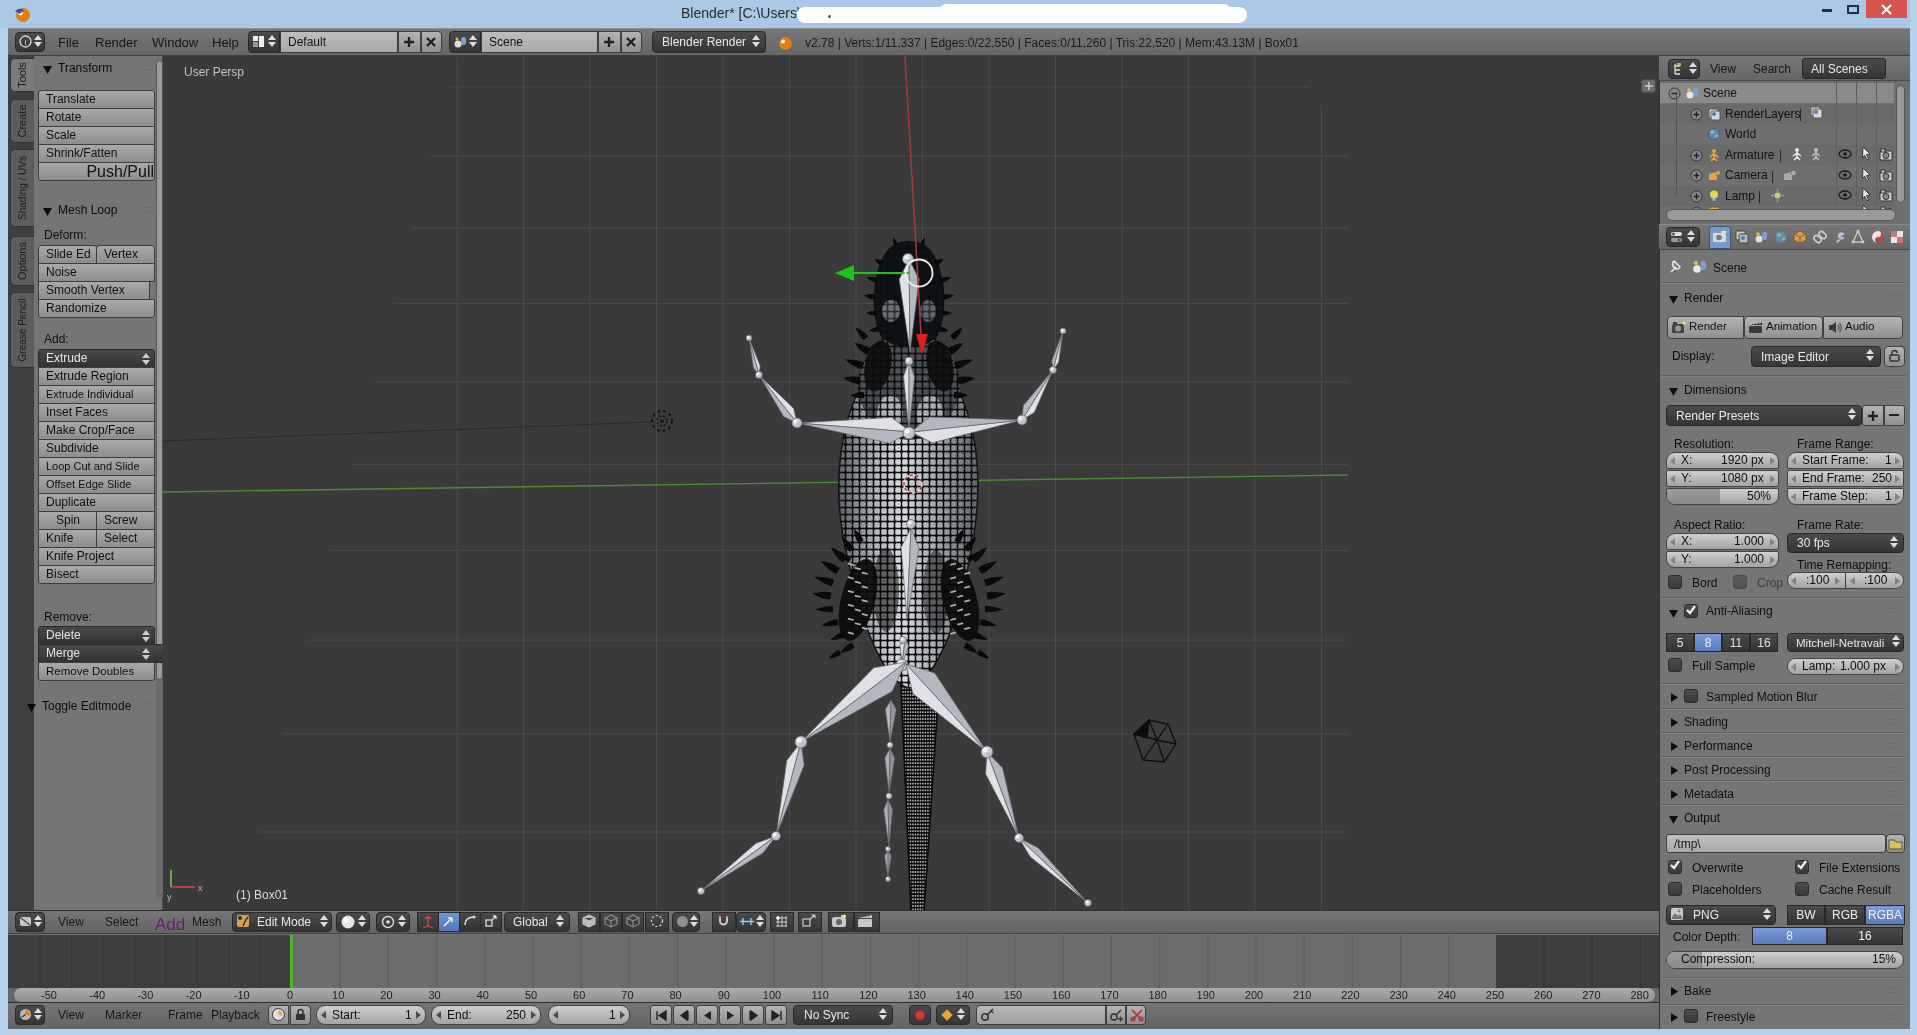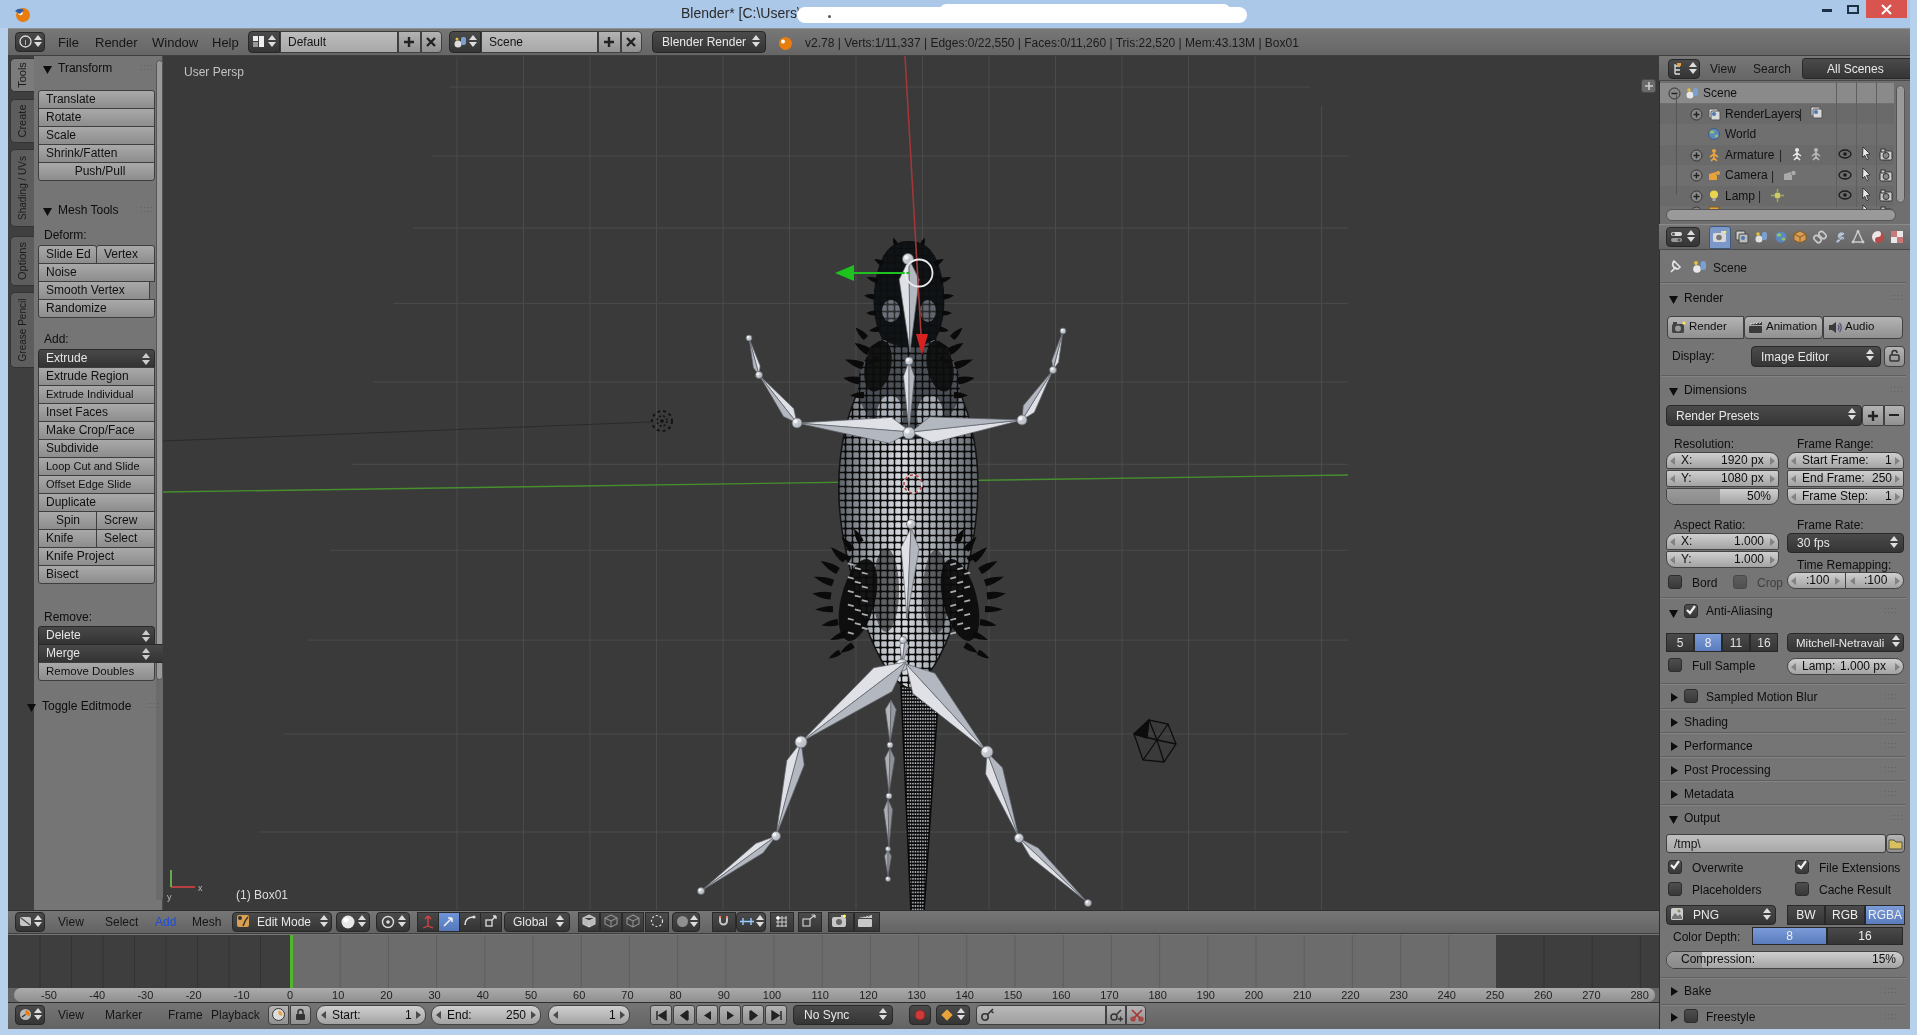--- a/index.html
+++ b/index.html
@@ -124,25 +124,25 @@
 <div class="abs" style="left:156px;top:60px;width:7px;height:620px;background:#9a9a9a;border-radius:4px;border:1px solid #555"></div>
 <svg class="abs" style="left:42px;top:64px" width="11" height="11">
     <polygon points="1,2 10,2 5.5,10" fill="#0d0d0d"></polygon>
   </svg>
 <div class="lbl" style="left:58px;top:61px;font-size:12px;color:#0d0d0d">Transform</div>
 <div class="grip" style="left:140px;top:62px">::::</div>
 <div class="tbtn" style="left:38px;top:90px;width:117px;height:19px;border-radius:3px 3px 0 0;padding-left:7px;text-align:left;font-size:12px">Translate</div>
 <div class="tbtn" style="left:38px;top:108px;width:117px;height:19px;border-radius:0 0 0 0;padding-left:7px;text-align:left;font-size:12px">Rotate</div>
 <div class="tbtn" style="left:38px;top:126px;width:117px;height:19px;border-radius:0 0 0 0;padding-left:7px;text-align:left;font-size:12px">Scale</div>
 <div class="tbtn" style="left:38px;top:144px;width:117px;height:19px;border-radius:0 0 0 0;padding-left:7px;text-align:left;font-size:12px">Shrink/Fatten</div>
-<div class="tbtn" style="left:38px;top:162px;width:117px;height:19px;border-radius:0 0 3px 3px;padding-left:7px;text-align:center;font-size:12px">Push/Pull</div>
+<div class="tbtn" style="left:38px;top:162px;width:117px;height:19px;border-radius:0 0 3px 3px;padding-left:7px;text-align:right;font-size:16px">Push/Pull</div>
 <svg class="abs" style="left:42px;top:206px" width="11" height="11">
     <polygon points="1,2 10,2 5.5,10" fill="#0d0d0d"></polygon>
   </svg>
-<div class="lbl" style="left:58px;top:203px;font-size:12px;color:#0d0d0d">Mesh Tools</div>
+<div class="lbl" style="left:58px;top:203px;font-size:12px;color:#0d0d0d">Mesh Loop</div>
 <div class="grip" style="left:140px;top:204px">::::</div>
 <div class="lbl" style="left:44px;top:228px">Deform:</div>
 <div class="tbtn" style="left:38px;top:245px;width:59px;height:19px;border-radius:3px 3px 0 0;padding-left:7px;text-align:left;font-size:12px">Slide Ed</div>
 <div class="tbtn" style="left:96px;top:245px;width:59px;height:19px;border-radius:3px 3px 0 0;padding-left:7px;text-align:left;font-size:12px">Vertex</div>
 <div class="tbtn" style="left:38px;top:263px;width:117px;height:19px;border-radius:0 0 0 0;padding-left:7px;text-align:left;font-size:12px">Noise</div>
 <div class="tbtn" style="left:38px;top:281px;width:112px;height:19px;border-radius:0 0 0 0;padding-left:7px;text-align:left;font-size:12px">Smooth Vertex</div>
 <div class="tbtn" style="left:38px;top:299px;width:117px;height:19px;border-radius:0 0 3px 3px;padding-left:7px;text-align:left;font-size:12px">Randomize</div>
 <div class="lbl" style="left:44px;top:332px">Add:</div>
 <div class="tdark" style="left:38px;top:349px;width:117px;height:19px;border-radius:3px 3px 0 0;padding-left:7px;text-align:left;font-size:12px">Extrude</div>
 <svg class="abs" style="left:142px;top:353px" width="9" height="12">
@@ -454,21 +454,21 @@
 <svg class="abs" style="left:19px;top:915px" width="13" height="13">
     <rect x="1" y="2" width="11" height="9" rx="2" fill="#c8c8c8"></rect>
     <path d="M2 3 L11 10" stroke="#555" stroke-width="1.5"></path>
   </svg>
 <svg class="abs" style="left:34px;top:915px" width="9" height="13">
     <polygon points="4,0 8,5 0,5" fill="#ddd"></polygon>
     <polygon points="0,7 8,7 4,12" fill="#ddd"></polygon>
   </svg>
 <div class="lbl" style="left:58px;top:915px;font-size:12px;color:#161616">View</div>
 <div class="lbl" style="left:105px;top:915px;font-size:12px;color:#161616">Select</div>
-<div class="lbl" style="left:155px;top:915px;font-size:12px;color:#1d4ed8">Add</div>
+<div class="lbl" style="left:155px;top:915px;font-size:17px;color:#701a75">Add</div>
 <div class="lbl" style="left:192px;top:915px;font-size:12px;color:#161616">Mesh</div>
 <div class="ddark" style="left:232px;top:912px;width:100px;height:20px;line-height:19px;padding-left:24px">Edit Mode</div>
 <svg class="abs" style="left:236px;top:914px" width="15" height="15">
     <rect x="1" y="1" width="12" height="12" rx="2" fill="#d8a050"></rect>
     <circle cx="4" cy="4" r="2" fill="#333"></circle>
     <path d="M7 12 Q9 6 12 3" stroke="#333" stroke-width="1.5" fill="none"></path>
   </svg>
 <svg class="abs" style="left:320px;top:915px" width="9" height="13">
     <polygon points="4,0 8,5 0,5" fill="#ddd"></polygon>
     <polygon points="0,7 8,7 4,12" fill="#ddd"></polygon>
@@ -769,21 +769,21 @@
 <svg class="abs" style="left:1672px;top:62px" width="14" height="14">
     <path d="M3 2 V12 M3 4 H8 M3 8 H8 M3 12 H8" stroke="#ddd" stroke-width="1.3"></path>
     <rect x="5" y="1" width="4" height="3" fill="#e8a33d"></rect>
   </svg>
 <svg class="abs" style="left:1689px;top:62px" width="9" height="13">
     <polygon points="4,0 8,5 0,5" fill="#ddd"></polygon>
     <polygon points="0,7 8,7 4,12" fill="#ddd"></polygon>
   </svg>
 <div class="lbl" style="left:1710px;top:62px;color:#161616">View</div>
 <div class="lbl" style="left:1753px;top:62px;color:#161616">Search</div>
-<div class="ddark" style="left:1802px;top:58px;width:114px;height:21px;line-height:20px;padding-left:24px;border-radius:3px">All Scenes</div>
+<div class="ddark" style="left:1802px;top:58px;width:84px;height:21px;line-height:20px;padding-left:8px;border-radius:3px">All Scenes</div>
 <div class="abs" style="left:1660px;top:83px;width:234px;height:20px;background:#8a8a8a"></div>
 <svg class="abs" style="left:1668px;top:87px" width="13" height="13">
     <circle cx="6.5" cy="6.5" r="5.5" fill="#888" stroke="#333"></circle>
     <path d="M3.5 6.5 H9.5" stroke="#222" stroke-width="1.5"></path>
   </svg>
 <svg class="abs" style="left:1685px;top:86px" width="14" height="14">
     <circle cx="5" cy="9" r="3.5" fill="#e8e8e8"></circle>
     <rect x="8" y="2" width="5" height="8" rx="2" fill="#7aa0d0"></rect>
     <circle cx="4" cy="4" r="1.8" fill="#e0c040"></circle>
   </svg>

